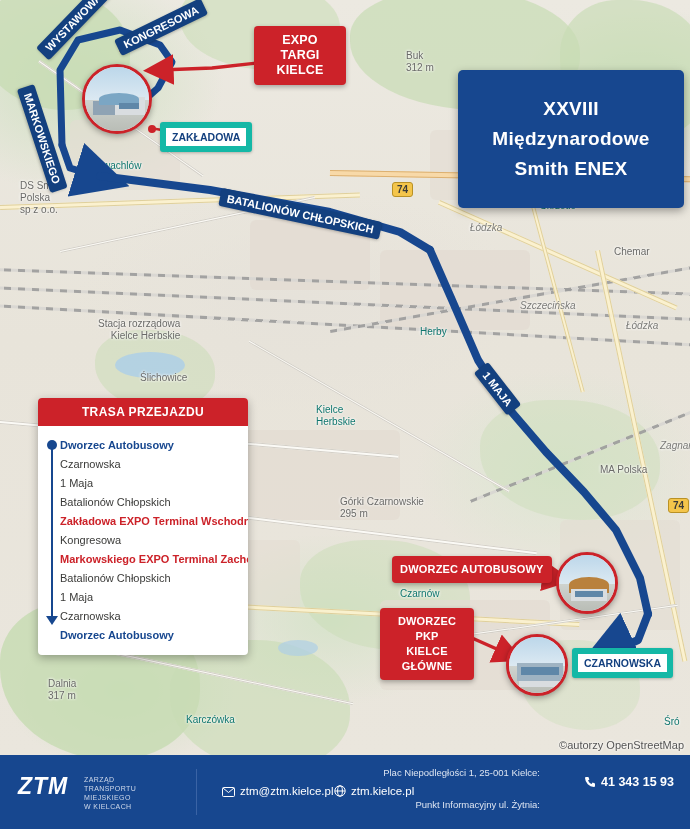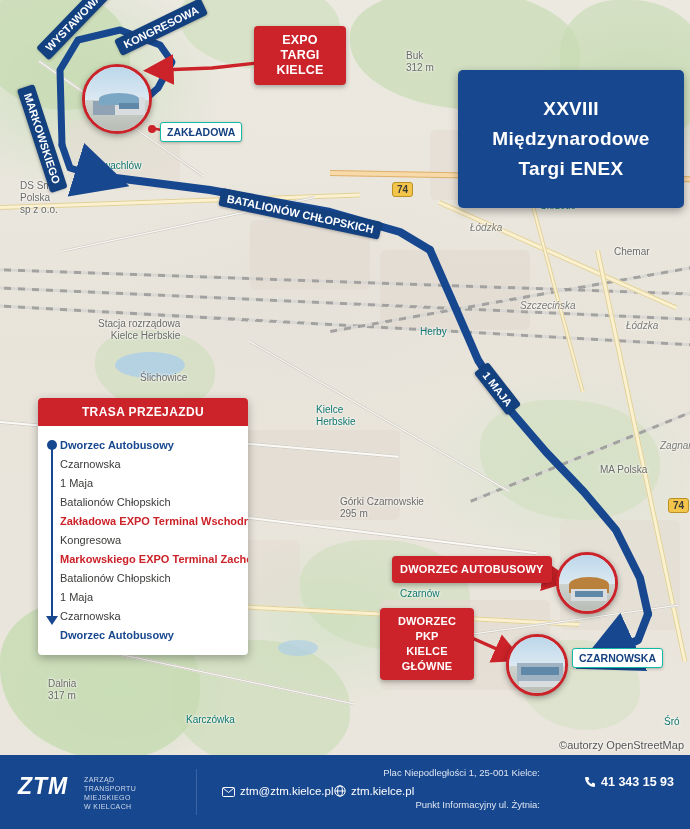--- a/index.html
+++ b/index.html
@@ -127,21 +127,21 @@
     font-size: 19px;
     line-height: 30px;
     letter-spacing: .3px;
   }
   .smallwhite {
     position:absolute;
     background:#ffffff;
     color:#13407f;
     font-weight:bold;
     font-size:10.5px;
-    border:1px solid #14b8a6;
+    border:6px solid #14b8a6;
     border-radius:3px;
     padding:3px 6px;
     box-shadow:0 1px 3px rgba(0,0,0,.25);
     white-space:nowrap;
   }
 
   
   .routechip {
     position:absolute;
     background:#13407f;
@@ -410,21 +410,21 @@
 TARGI KIELCE</div>
 
     <div class="redbox" style="left:392px;top:556px;font-size:11px;padding:6px 8px;">DWORZEC AUTOBUSOWY</div>
 
     <div class="redbox" style="left:380px;top:608px;width:94px;font-size:11px;padding:6px 8px;">DWORZEC PKP
 KIELCE GŁÓWNE</div>
 
     <div class="bluebox" style="left:458px;top:70px;width:226px;padding:24px 8px;">
       <div class="l">XXVIII</div>
       <div class="l">Międzynarodowe</div>
-      <div class="l">Targi ENEX</div>
+      <div class="l">Smith ENEX</div>
     </div>
 
     <div id="trasa">
       <div class="hdr">TRASA PRZEJAZDU</div>
       <div class="body">
         <div class="spine"></div>
         <div class="dot" style="top:14px;"></div>
         <div class="arrowend"></div>
         <ul id="stopList">
             <li class="bold">Dworzec Autobusowy</li>

